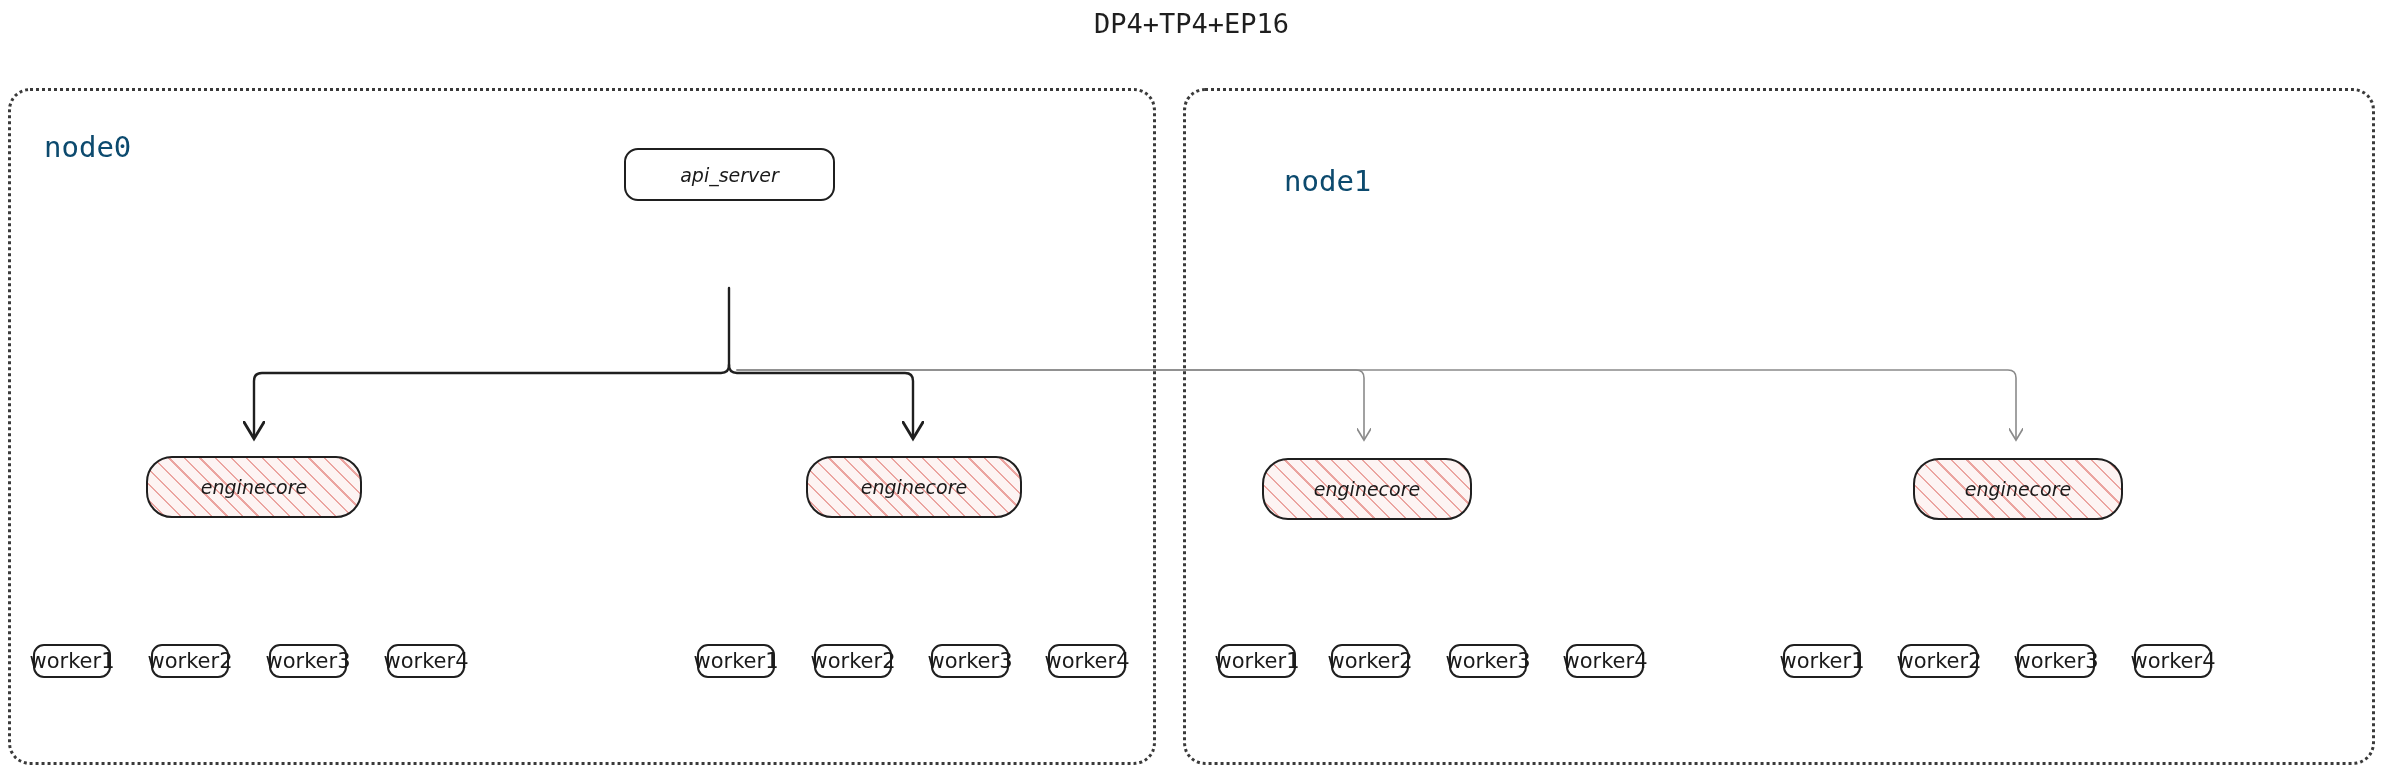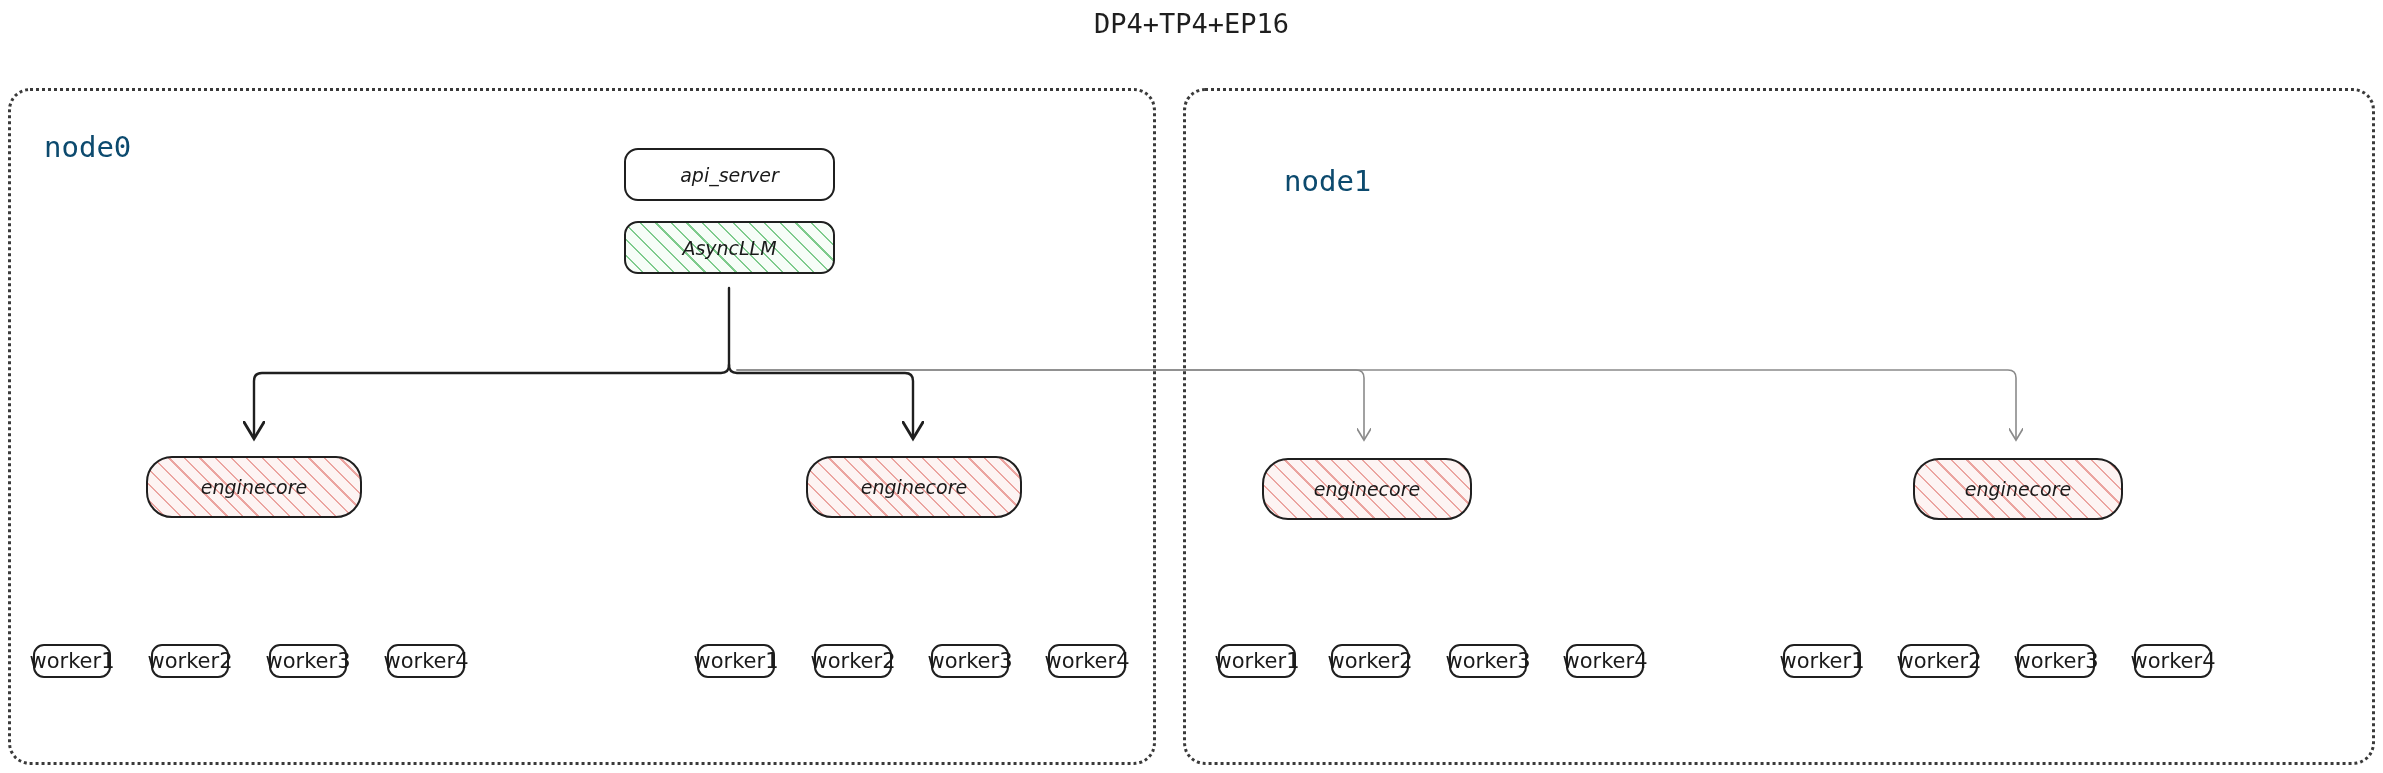--- a/index.html
+++ b/index.html
@@ -134,21 +134,20 @@
     <path d="M 729 365 Q 729 373 721 373 L 262 373 Q 254 373 254 381 L 254 437" fill="none" stroke="#1f1f1f" stroke-width="2.4" stroke-linecap="round" marker-end="url(#arrow-dark)"></path>
 
     <path d="M 729 365 Q 729 373 737 373 L 905 373 Q 913 373 913 381 L 913 437" fill="none" stroke="#1f1f1f" stroke-width="2.4" stroke-linecap="round" marker-end="url(#arrow-dark)"></path>
 
     <path d="M 737 370 L 1356 370 Q 1364 370 1364 378 L 1364 439" fill="none" stroke="#8a8a8a" stroke-width="1.6" stroke-linecap="round" marker-end="url(#arrow-light)"></path>
 
     <path d="M 737 370 L 2008 370 Q 2016 370 2016 378 L 2016 439" fill="none" stroke="#8a8a8a" stroke-width="1.6" stroke-linecap="round" marker-end="url(#arrow-light)"></path>
   </svg>
 
   <div class="box box-plain" style="left:624px; top:148px; width:211px; height:53px;">api_server</div>
-  <div class="box box-green" style="left:624px; top:221px; width:211px; height:53px;">AsyncLLM</div>
 
   <div class="box box-pink" style="left:146px; top:456px; width:216px; height:62px;">enginecore</div>
   <div class="box box-pink" style="left:806px; top:456px; width:216px; height:62px;">enginecore</div>
 
   <div class="box box-pink" style="left:1262px; top:458px; width:210px; height:62px;">enginecore</div>
   <div class="box box-pink" style="left:1913px; top:458px; width:210px; height:62px;">enginecore</div>
 
   <div class="worker-box" style="left:33px; top:644px; width:78px;">worker1</div>
   <div class="worker-box" style="left:151px; top:644px; width:78px;">worker2</div>
   <div class="worker-box" style="left:269px; top:644px; width:78px;">worker3</div>

